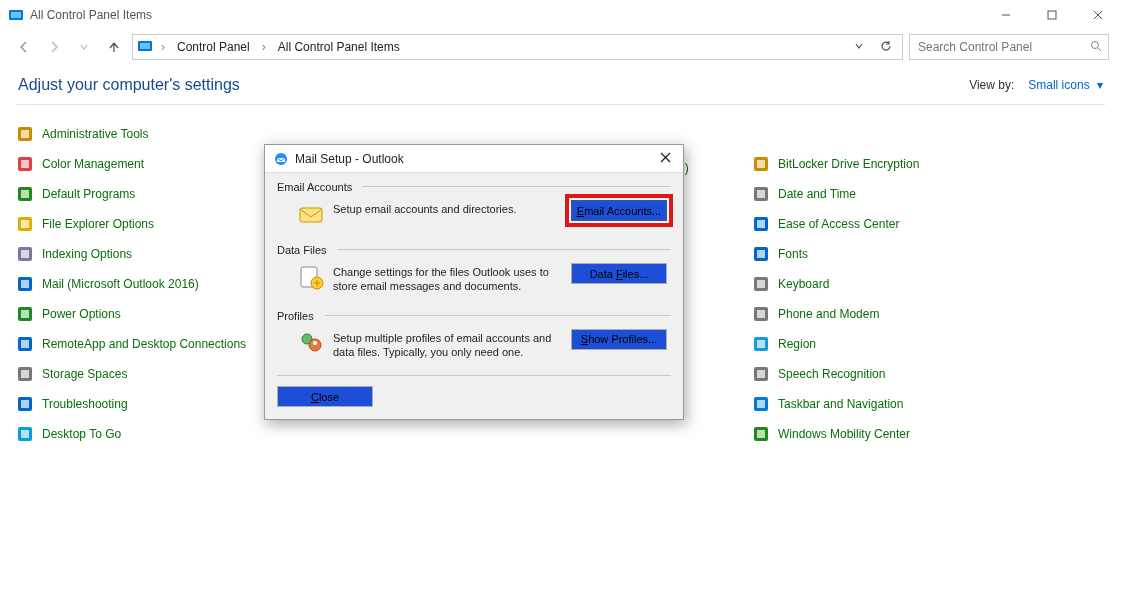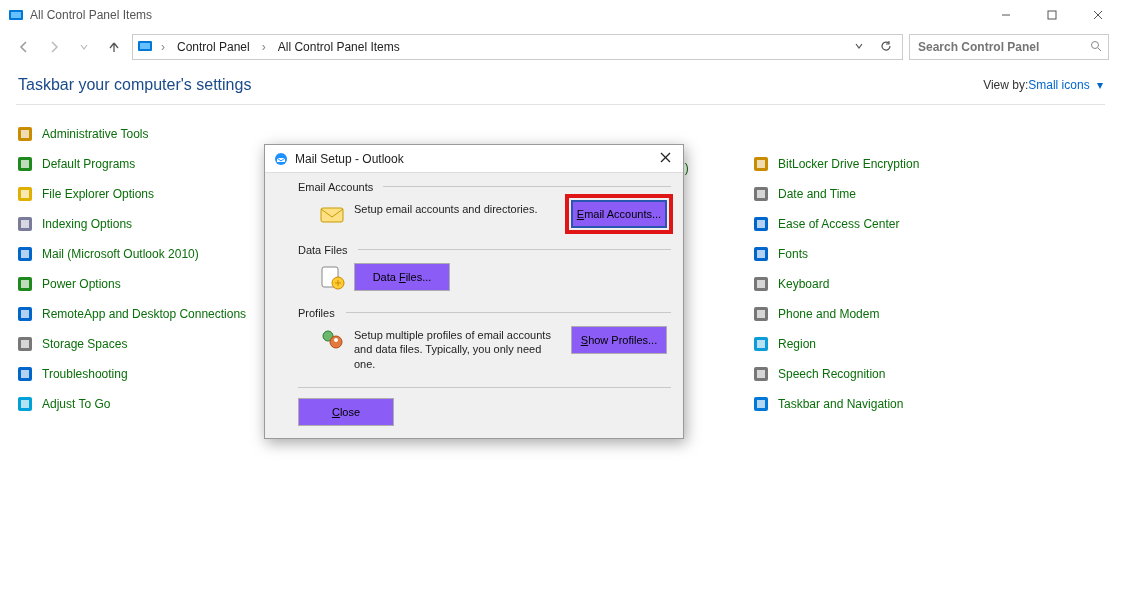--- a/index.html
+++ b/index.html
@@ -65,36 +65,35 @@
   .searchbox {
     width: 200px; height: 26px;
     border: 1px solid #ccc;
     display: flex; align-items: center;
     padding: 0 6px;
   }
   .searchbox input {
     border: none; outline: none; flex:1;
     font-family: inherit; font-size: 12px;
     color: #b91c1c;
-    font-weight: bold;
   }
   .searchbox .s-icon { color: #888; }
   
   
   .headerrow {
     display: flex; align-items: center;
     padding: 12px 18px 10px 18px;
   }
   .headerrow .heading {
     color: #1a4a8a;
     font-size: 16px;
     font-weight: 400;
     flex:1;
   }
-  .headerrow .viewby-label { color: #333; margin-right: 0; }
+  .headerrow .viewby-label { color: #333; margin-right: 14px; }
   .headerrow .viewby-val { color: #0066cc; }
   .headerrow .dd { color:#0066cc; margin-left:4px;}
   
   hr.sep { border: none; border-top: 1px solid #e3e3e3; margin: 0 16px; }
   
   
   .content {
     display: flex;
     padding: 18px 16px;
     gap: 0;
@@ -136,21 +135,21 @@
     border-bottom: 1px solid #ddd;
   }
   .dlg-titlebar .dlg-icon {
     width:16px; height:16px; margin-right:6px;
     display:flex;align-items:center;justify-content:center;
     color:#0057c2;
   }
   .dlg-titlebar .dlg-title { flex:1; color:#222; font-size:12px;}
   .dlg-titlebar .dlg-close { color:#222; padding: 2px 4px; cursor:pointer;}
   
-  .dlg-body { padding: 8px 12px 12px 12px; margin-left: 21px;}
+  .dlg-body { padding: 8px 12px 12px 12px;}
   .fieldset {
     margin-bottom: 10px;
   }
   .fieldset .legend {
     font-size: 11px;
     color: #222;
     position: relative;
     margin-bottom: 0;
   }
   .fieldset .legend::after {
@@ -167,22 +166,22 @@
     display:flex; align-items:flex-start; gap:8px;
     padding: 6px 4px 6px 20px;
   }
   .fs-row .fs-icon {
     width:28px; height:28px; flex:0 0 28px;
     display:flex;align-items:center;justify-content:center;
     color:#b98a00;
   }
   .fs-row .fs-text { flex:1; font-size:11px; color:#222; line-height:1.3; padding-top:2px;}
   .dlg-btn {
-    width: 96px; height:28px;
-    background:#8b5cf6;
+    width: 96px; height:21px;
+    background:#1d4ed8;
     border:1px solid #adadad;
     font-family:inherit; font-size:11px;
     cursor:pointer;
     padding:0;
   }
   .dlg-btn.accent {
     outline: 4px solid #e01515;
     outline-offset: 2px;
     border:1px solid #2a55b0;
     box-shadow: inset 0 0 0 1px #2a55b0;
@@ -267,40 +266,49 @@
   <div class="searchbox">
     <input placeholder="Search Control Panel" style="">
     <span class="s-icon"><svg width="12" height="12" viewBox="0 0 12 12">
           <circle cx="5" cy="5" r="3.5" fill="none" stroke="#888"></circle>
           <line x1="8" y1="8" x2="11" y2="11" stroke="#888"></line>
         </svg></span>
   </div>
 </div>
 
 <div class="headerrow">
-  <div class="heading">Taskbar your computer's settings</div>
+  <div class="heading">Adjust your computer's settings</div>
   <span class="viewby-label">View by:</span>
   <span class="viewby-val"><span>Small icons</span><span class="dd"> ▾</span></span>
 </div>
 <hr class="sep">
 
 <div class="content">
   <div class="col" id="col-left">
       <div class="cp-item">
         <span class="cp-icon">
           <svg width="16" height="16" viewBox="0 0 16 16">
             <rect x="1" y="1" width="14" height="14" rx="2" fill="#c98b00"></rect>
             <rect x="4" y="4" width="8" height="8" fill="#fff" opacity="0.7"></rect>
           </svg>
         </span>
         <span class="lbl">Administrative Tools</span>
       </div>
       <div class="cp-item">
         <span class="cp-icon">
           <svg width="16" height="16" viewBox="0 0 16 16">
+            <rect x="1" y="1" width="14" height="14" rx="2" fill="#e04040"></rect>
+            <rect x="4" y="4" width="8" height="8" fill="#fff" opacity="0.7"></rect>
+          </svg>
+        </span>
+        <span class="lbl">Color Management</span>
+      </div>
+      <div class="cp-item">
+        <span class="cp-icon">
+          <svg width="16" height="16" viewBox="0 0 16 16">
             <rect x="1" y="1" width="14" height="14" rx="2" fill="#1e8a1e"></rect>
             <rect x="4" y="4" width="8" height="8" fill="#fff" opacity="0.7"></rect>
           </svg>
         </span>
         <span class="lbl">Default Programs</span>
       </div>
       <div class="cp-item">
         <span class="cp-icon">
           <svg width="16" height="16" viewBox="0 0 16 16">
             <rect x="1" y="1" width="14" height="14" rx="2" fill="#e0b000"></rect>
@@ -318,21 +326,21 @@
         </span>
         <span class="lbl">Indexing Options</span>
       </div>
       <div class="cp-item">
         <span class="cp-icon">
           <svg width="16" height="16" viewBox="0 0 16 16">
             <rect x="1" y="1" width="14" height="14" rx="2" fill="#0066cc"></rect>
             <rect x="4" y="4" width="8" height="8" fill="#fff" opacity="0.7"></rect>
           </svg>
         </span>
-        <span class="lbl">Mail (Microsoft Outlook 2010)</span>
+        <span class="lbl">Mail (Microsoft Outlook 2016)</span>
       </div>
       <div class="cp-item">
         <span class="cp-icon">
           <svg width="16" height="16" viewBox="0 0 16 16">
             <rect x="1" y="1" width="14" height="14" rx="2" fill="#1e8a1e"></rect>
             <rect x="4" y="4" width="8" height="8" fill="#fff" opacity="0.7"></rect>
           </svg>
         </span>
         <span class="lbl">Power Options</span>
       </div>
@@ -363,21 +371,21 @@
         </span>
         <span class="lbl">Troubleshooting</span>
       </div>
       <div class="cp-item">
         <span class="cp-icon">
           <svg width="16" height="16" viewBox="0 0 16 16">
             <rect x="1" y="1" width="14" height="14" rx="2" fill="#00a0d8"></rect>
             <rect x="4" y="4" width="8" height="8" fill="#fff" opacity="0.7"></rect>
           </svg>
         </span>
-        <span class="lbl">Adjust To Go</span>
+        <span class="lbl">Desktop To Go</span>
       </div>
     </div>
   <div class="col right" id="col-right">
 
   <div class="cp-item">
         <span class="cp-icon">
           <svg width="16" height="16" viewBox="0 0 16 16">
             <rect x="1" y="1" width="14" height="14" rx="2" fill="#c98b00"></rect>
             <rect x="4" y="4" width="8" height="8" fill="#fff" opacity="0.7"></rect>
           </svg>
@@ -448,20 +456,29 @@
         <span class="lbl">Speech Recognition</span>
       </div>
       <div class="cp-item">
         <span class="cp-icon">
           <svg width="16" height="16" viewBox="0 0 16 16">
             <rect x="1" y="1" width="14" height="14" rx="2" fill="#0078d7"></rect>
             <rect x="4" y="4" width="8" height="8" fill="#fff" opacity="0.7"></rect>
           </svg>
         </span>
         <span class="lbl">Taskbar and Navigation</span>
+      </div>
+      <div class="cp-item">
+        <span class="cp-icon">
+          <svg width="16" height="16" viewBox="0 0 16 16">
+            <rect x="1" y="1" width="14" height="14" rx="2" fill="#1e8a1e"></rect>
+            <rect x="4" y="4" width="8" height="8" fill="#fff" opacity="0.7"></rect>
+          </svg>
+        </span>
+        <span class="lbl">Windows Mobility Center</span>
       </div>
     </div>
 </div>
 
 <span style="position:absolute;left:678px;top:161px;color:#0a6e0a;">7)</span>
 
 <div class="dialog-wrap">
   <div class="dlg-titlebar">
     <span class="dlg-icon">
         <svg width="14" height="14" viewBox="0 0 14 14">
@@ -495,20 +512,21 @@
     <div class="fieldset legend-data">
       <div class="legend">Data Files</div>
       <div class="fs-row">
         <div class="fs-icon">
             <svg width="28" height="28" viewBox="0 0 28 28">
               <rect x="4" y="4" width="16" height="20" rx="2" fill="#fff" stroke="#888"></rect>
               <circle cx="20" cy="20" r="6" fill="#ffcc33" stroke="#cc8800"></circle>
               <path d="M20 17v6M17 20h6" stroke="#cc8800"></path>
             </svg>
           </div>
+        <div class="fs-text">Change settings for the files Outlook uses to store email messages and documents.</div>
         <button class="dlg-btn"><span>Data </span><span class="u">F</span><span>iles...</span></button>
       </div>
     </div>
 
     <div class="fieldset legend-profiles">
       <div class="legend">Profiles</div>
       <div class="fs-row">
         <div class="fs-icon">
             <svg width="28" height="28" viewBox="0 0 28 28">
               <circle cx="10" cy="10" r="5" fill="#6bb76b" stroke="#2e7d32"></circle>

